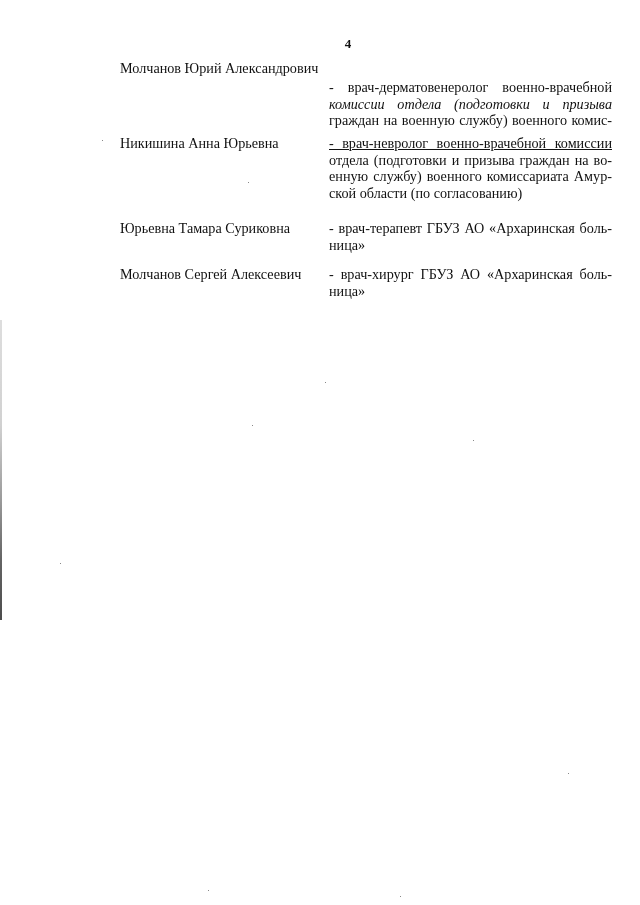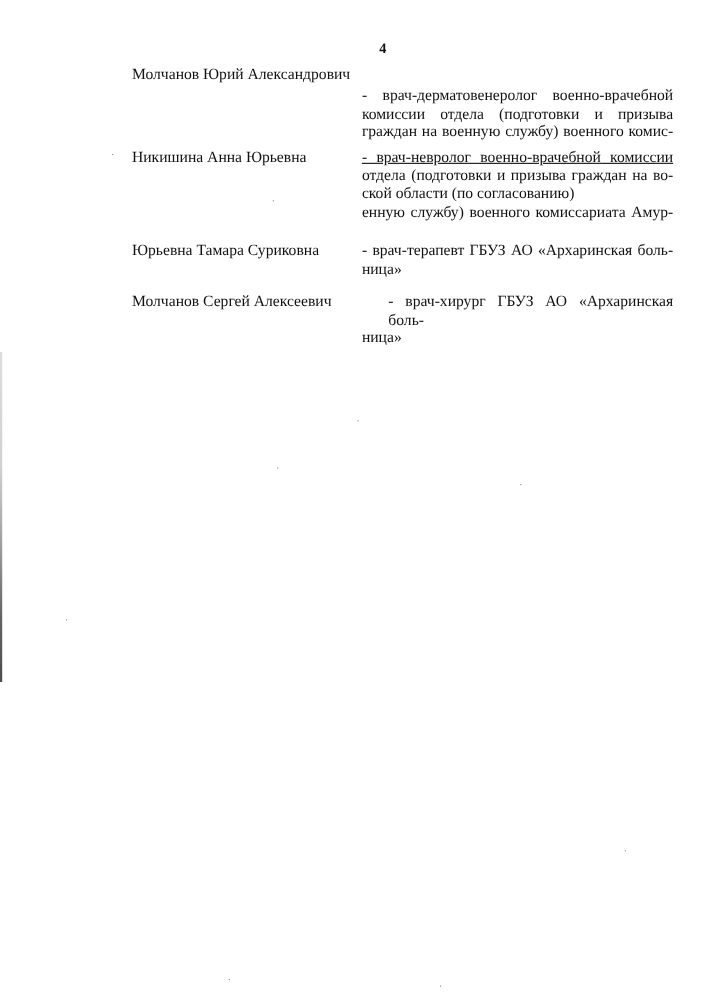--- a/index.html
+++ b/index.html
@@ -73,47 +73,47 @@
 <body>
 
 <div class="scan-edge"></div>
 
 <div class="page-number">4</div>
 
 <div class="entry entry-1">
   <div class="name">Молчанов Юрий Александрович</div>
   <div class="role">
     <div style="text-align-last: justify; margin-top: 19px;">- врач-дерматовенеролог военно-врачебной</div>
-    <div style="text-align-last: justify;">комиссии отдела (подготовки и призыва</div>
+    <div style="text-align-last: justify; font-style: italic;">комиссии отдела (подготовки и призыва</div>
     <div style="text-align-last: justify;">граждан на военную службу) военного комис-</div>
   </div>
 </div>
 
 <div class="entry entry-2">
   <div class="name">Никишина Анна Юрьевна</div>
   <div class="role">
     <div style="text-align-last: justify; text-decoration: underline;">- врач-невролог военно-врачебной комиссии</div>
     <div style="text-align-last: justify;">отдела (подготовки и призыва граждан на во-</div>
+    <div style="text-align-last: justify;">енную службу) военного комиссариата Амур-</div>
     <div>ской области (по согласованию)</div>
-    <div style="text-align-last: justify;">енную службу) военного комиссариата Амур-</div>
   </div>
 </div>
 
 <div class="entry entry-3">
   <div class="name">Юрьевна Тамара Суриковна</div>
   <div class="role">
     <div style="text-align-last: justify;">- врач-терапевт ГБУЗ АО «Архаринская боль-</div>
     <div>ница»</div>
   </div>
 </div>
 
 <div class="entry entry-4">
   <div class="name">Молчанов Сергей Алексеевич</div>
   <div class="role">
-    <div style="text-align-last: justify; margin-left: 24px;">- врач-хирург ГБУЗ АО «Архаринская боль-</div>
+    <div style="text-align-last: justify;">- врач-хирург ГБУЗ АО «Архаринская боль-</div>
     <div>ница»</div>
   </div>
 </div>
 
 <div class="dot" style="left:102px;top:140px;"></div>
 <div class="dot" style="left:248px;top:182px;"></div>
 <div class="dot" style="left:325px;top:382px;"></div>
 <div class="dot" style="left:473px;top:440px;"></div>
 <div class="dot" style="left:252px;top:425px;"></div>
 <div class="dot" style="left:60px;top:563px;"></div>

